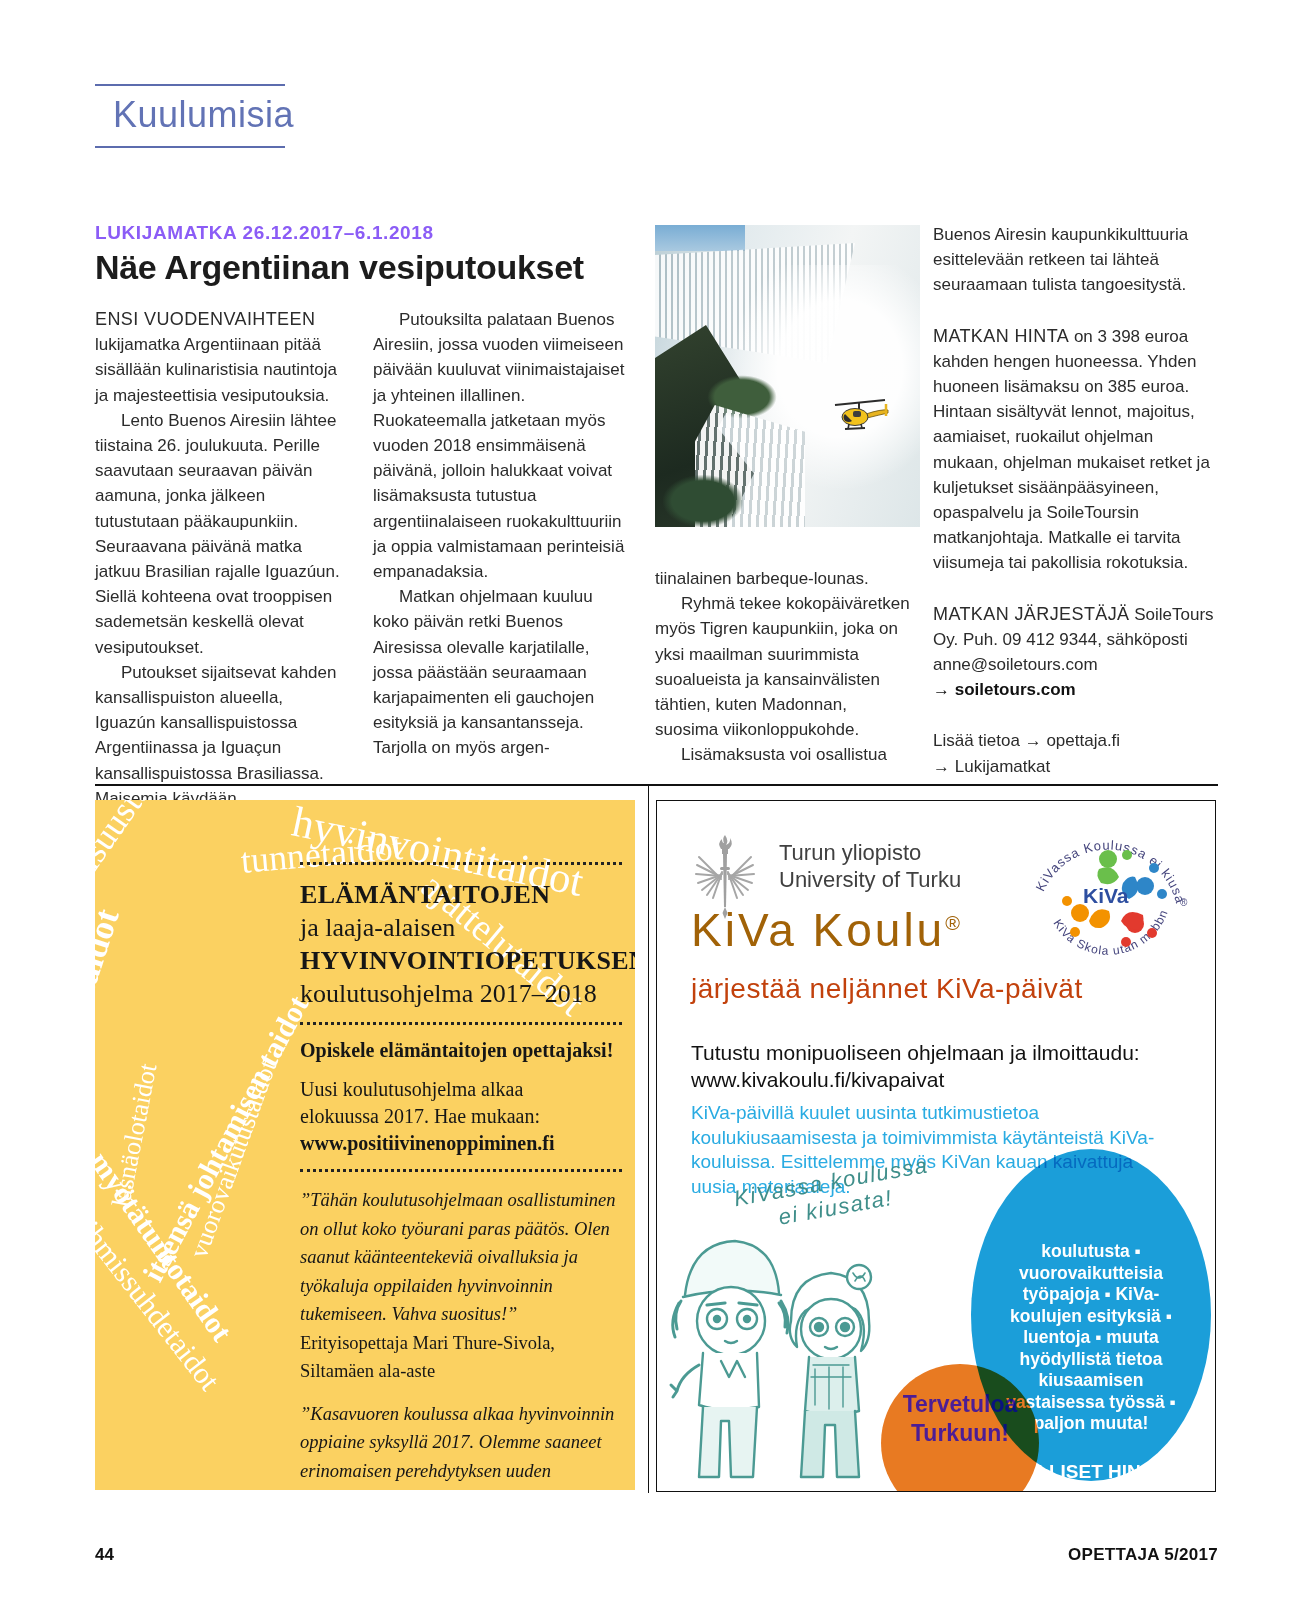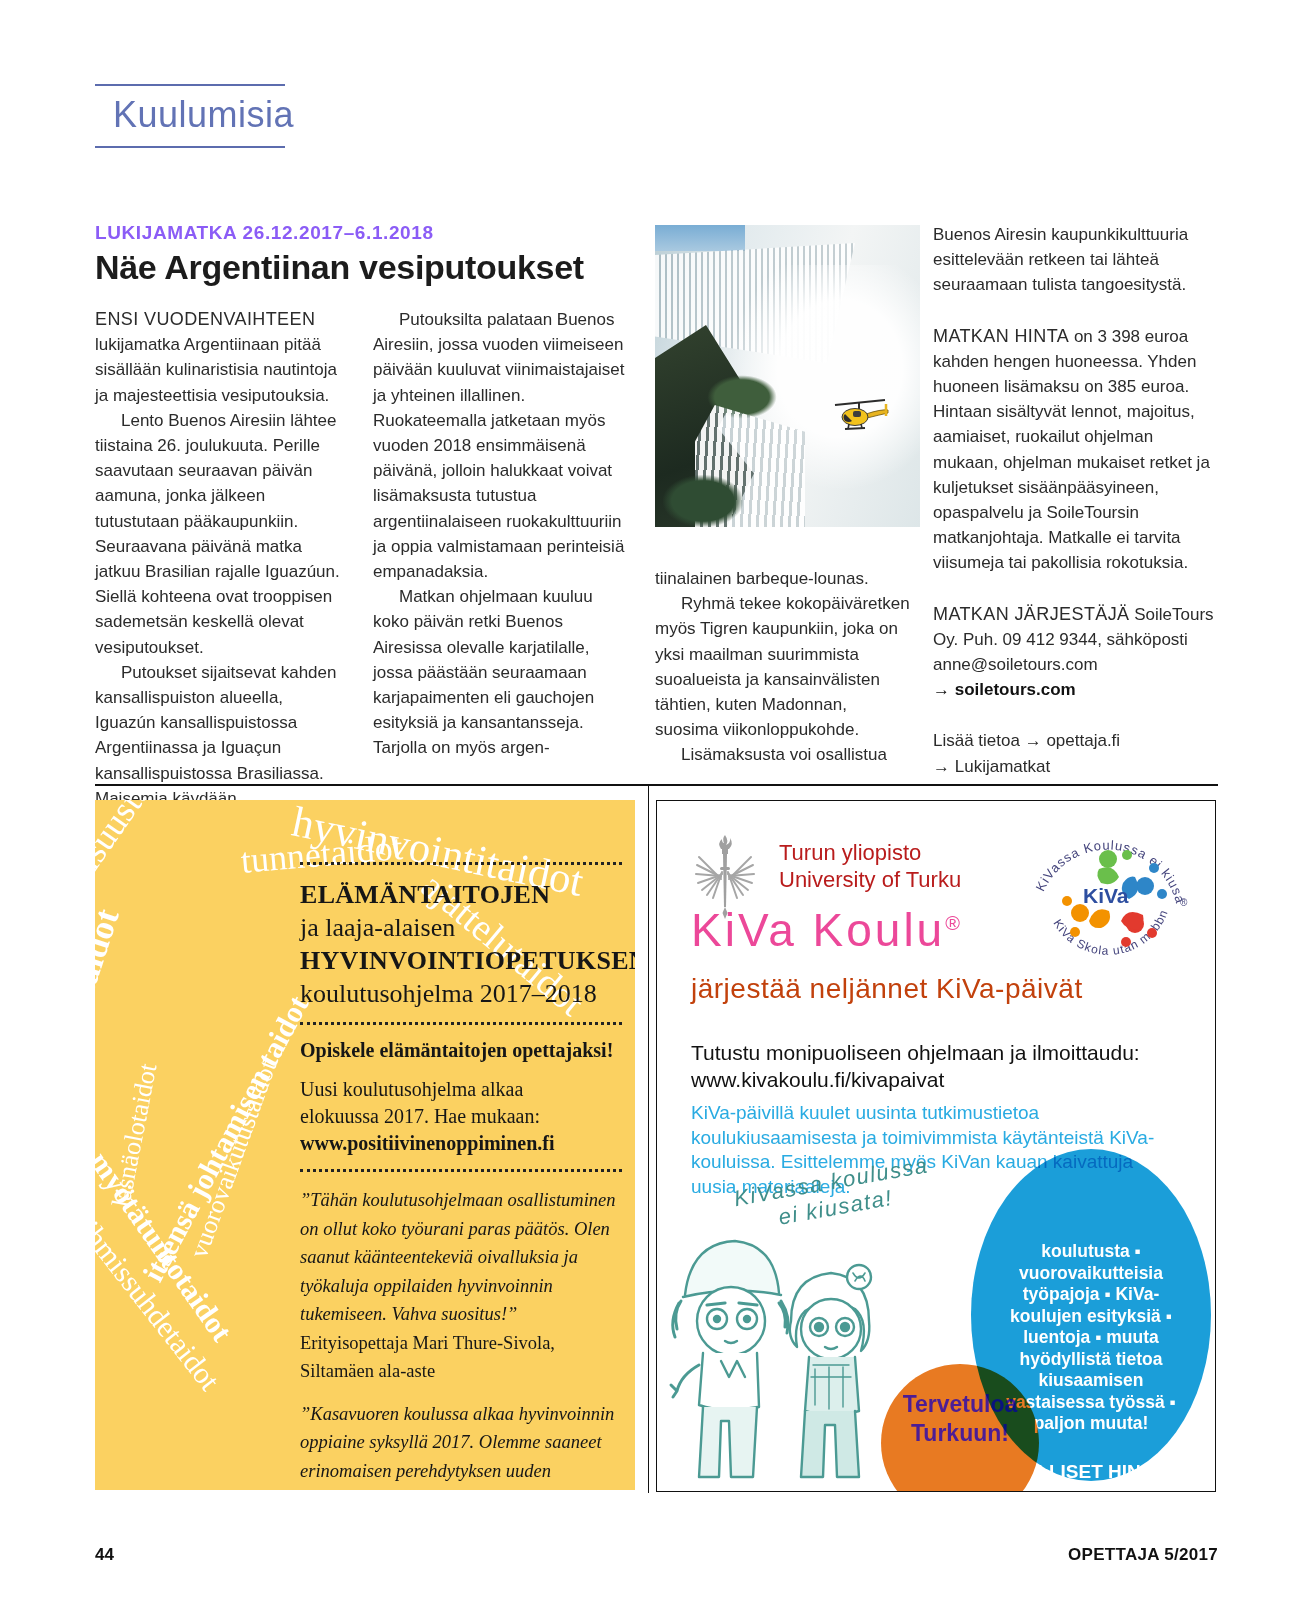--- a/index.html
+++ b/index.html
@@ -67,23 +67,23 @@
   .adY .sub{font-weight:700;font-size:20px;margin:14px 0 0 0;}
   .adY .apply{font-size:20px;line-height:27px;margin:14px 0 0 0;}
   .adY .apply .b{font-weight:700;}
   .adY .quote{font-size:18.5px;line-height:28.5px;margin:14px 0 0 0;}
   .adY .quote i{}
   .adY .d2{margin-top:12px;}
 
   
   .adK{left:656px;top:800px;width:558px;height:690px;background:#fff;border:1.5px solid #111;overflow:hidden;}
   .adK .unirow{position:absolute;left:36px;top:26px;display:flex;}
-  .adK .uniname{font-size:22px;line-height:27px;color:#b91c1c;margin-left:22px;margin-top:12px;}
+  .adK .uniname{font-size:22px;line-height:27px;color:#404040;margin-left:22px;margin-top:12px;}
   .adK .kivalogo{position:absolute;left:366px;top:10px;}
-  .adK .ktitle{position:absolute;left:34px;top:102px;font-size:46px;color:#ec4899;letter-spacing:3px;font-weight:400;}
+  .adK .ktitle{position:absolute;left:34px;top:102px;font-size:46px;color:#a16207;letter-spacing:3px;font-weight:400;}
   .adK .ktitle sup{font-size:20px;}
   .adK .ksub{position:absolute;left:34px;top:170px;font-size:28px;line-height:35px;color:#c2410c;letter-spacing:.5px;}
   .adK .cta{position:absolute;left:34px;top:238px;font-size:21px;line-height:27px;color:#121212;}
   .adK .info{position:absolute;left:34px;top:300px;width:480px;font-size:19px;line-height:24.5px;color:#29abe2;}
   .adK .hand{position:absolute;left:78px;top:368px;color:#3f8e8a;font-size:22px;font-style:italic;letter-spacing:1.5px;transform:rotate(-10deg);text-align:center;line-height:26px;}
   .adK .kids{position:absolute;left:6px;top:424px;}
   .adK .bubble{position:absolute;left:314px;top:348px;width:240px;height:332px;border-radius:50%;background:#1b9ed9;mix-blend-mode:multiply;
     display:flex;flex-direction:column;align-items:center;justify-content:flex-start;padding-top:92px;box-sizing:border-box;z-index:3;}
   .adK .bubble .list{width:208px;text-align:center;color:#fff;font-weight:700;font-size:17.5px;line-height:21.5px;}
   .adK .bubble .prices{margin-top:26px;color:#fff;font-weight:700;font-size:19px;}

